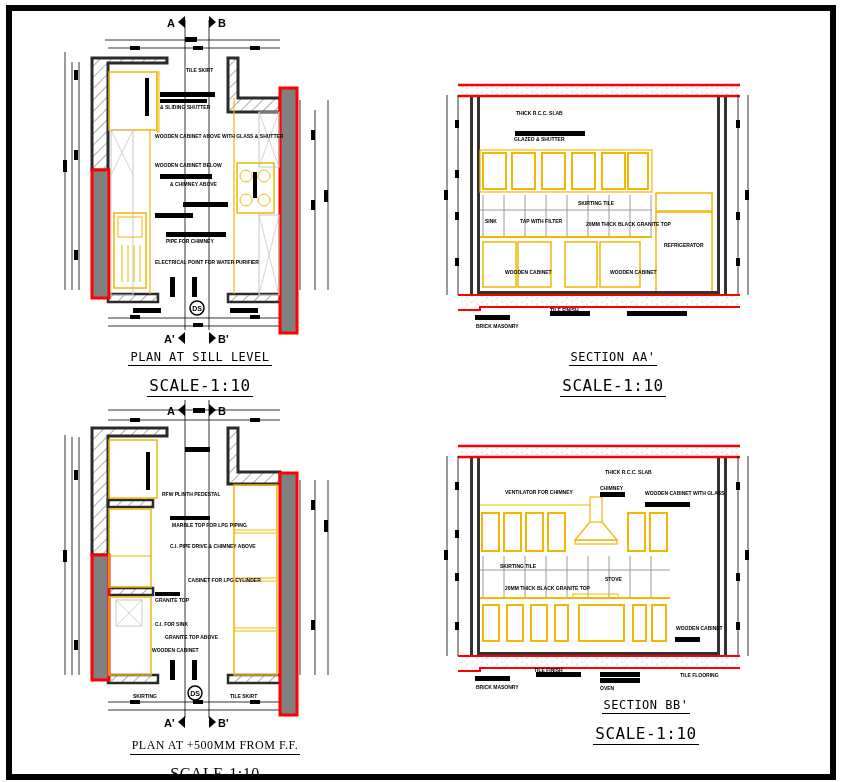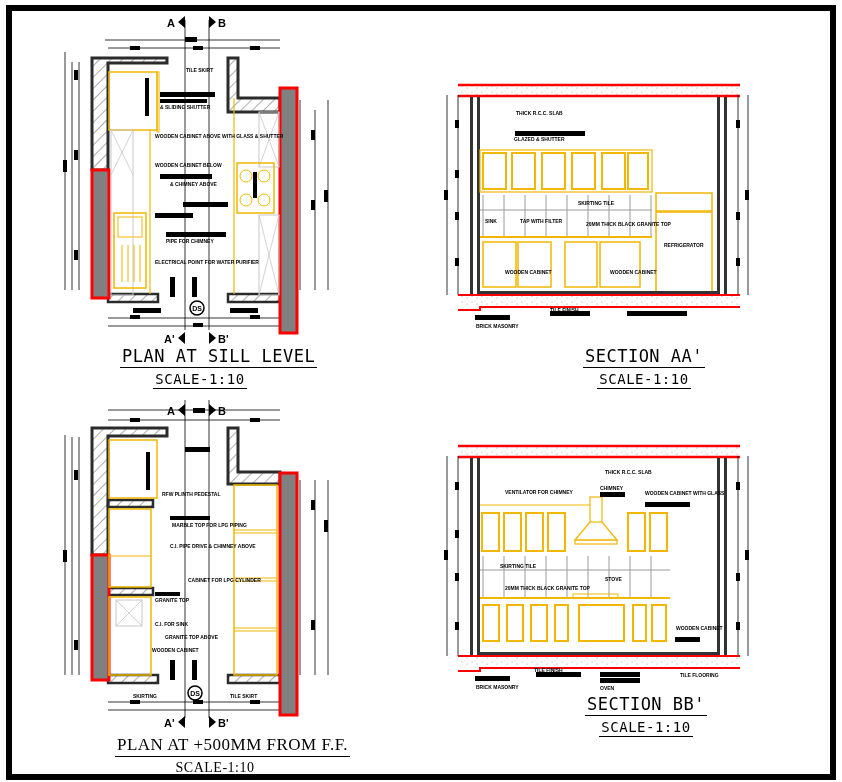--- a/index.html
+++ b/index.html
@@ -1,21 +1,21 @@
 <!DOCTYPE html>
 <html><head>
 <meta charset="utf-8">
 <style>
   html, body { margin:0; padding:0; background:#ffffff; }
   body { width:842px; height:782px; position:relative; overflow:hidden; font-family:"Liberation Sans", sans-serif; }
   #sheet { position:absolute; left:0; top:0; width:842px; height:782px; }
   .frame { position:absolute; left:6px; top:5px; width:818px; height:763px; border:6px solid #000; box-sizing:content-box; }
   .title { position:absolute; font-family:"DejaVu Sans Mono", monospace; color:#000; text-align:center; white-space:nowrap; letter-spacing:0.5px; }
-  .title .t1 { display:inline-block; font-size:17px; border-bottom:1.5px solid #000; padding:0 2px 1px 2px; }
-  .title .t2 { display:inline-block; font-size:14px; border-bottom:1.5px solid #000; padding:0 2px 1px 2px; margin-top:3px; }
+  .title .t1 { display:inline-block; font-size:12px; border-bottom:1.5px solid #000; padding:0 2px 1px 2px; }
+  .title .t2 { display:inline-block; font-size:16px; border-bottom:1.5px solid #000; padding:0 2px 1px 2px; margin-top:10px; }
   svg text { font-family:"Liberation Sans", sans-serif; }
   .lbl { font-size:5px; font-weight:bold; fill:#000; }
   .sec { font-size:11px; font-weight:bold; fill:#000; font-family:"Liberation Sans", sans-serif; }
 </style>
 </head>
 <body>
 
 <div id="sheet">
   <div class="frame"></div>
 
@@ -371,21 +371,21 @@
   </svg>
 
   <div class="title" style="left:120px; top:346px; width:160px;">
     <div class="t1">PLAN AT SILL LEVEL</div><br>
     <div class="t2">SCALE-1:10</div>
   </div>
   <div class="title" style="left:115px; top:735px; width:200px;font-family:Liberation Serif, serif;">
     <div class="t1">PLAN AT +500MM FROM F.F.</div><br>
     <div class="t2">SCALE-1:10</div>
   </div>
-  <div class="title" style="left:569px; top:346px; width:150px;">
+  <div class="title" style="left:538px; top:346px; width:150px;">
     <div class="t1">SECTION AA'</div><br>
     <div class="t2">SCALE-1:10</div>
   </div>
   <div class="title" style="left:571px; top:694px; width:150px;">
     <div class="t1">SECTION BB'</div><br>
     <div class="t2">SCALE-1:10</div>
   </div>
 </div>
 
 </body></html>

